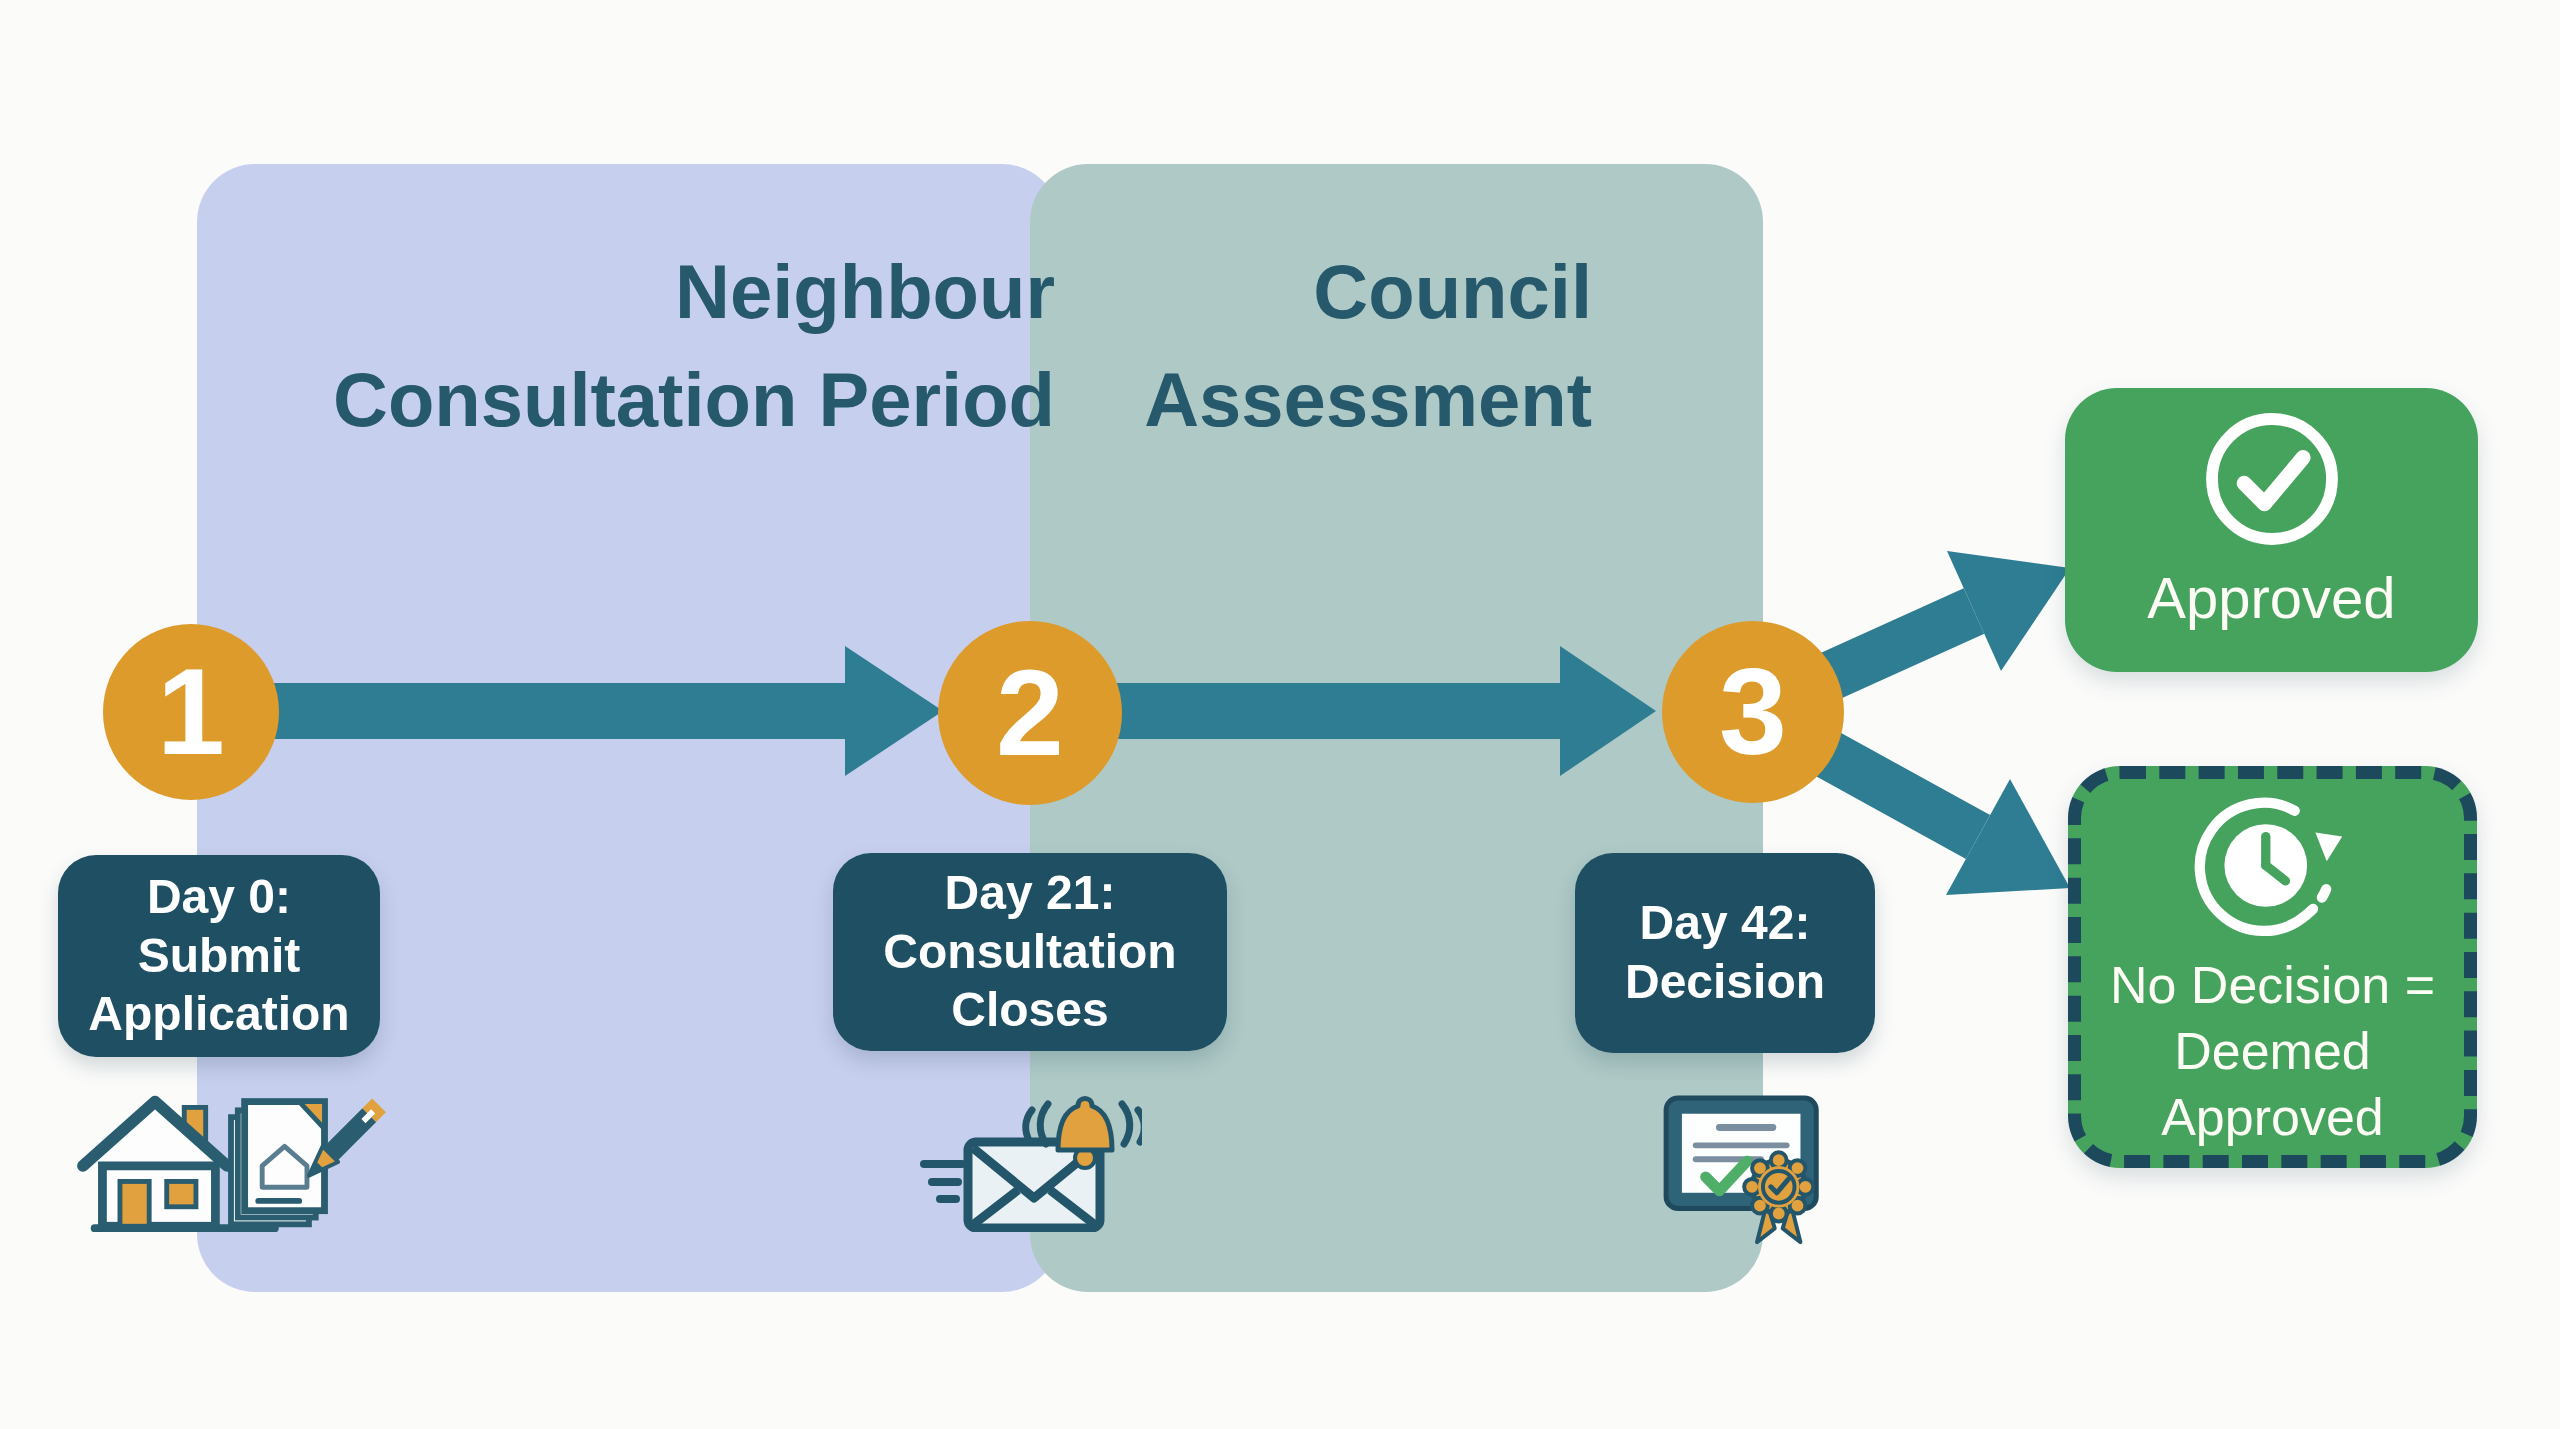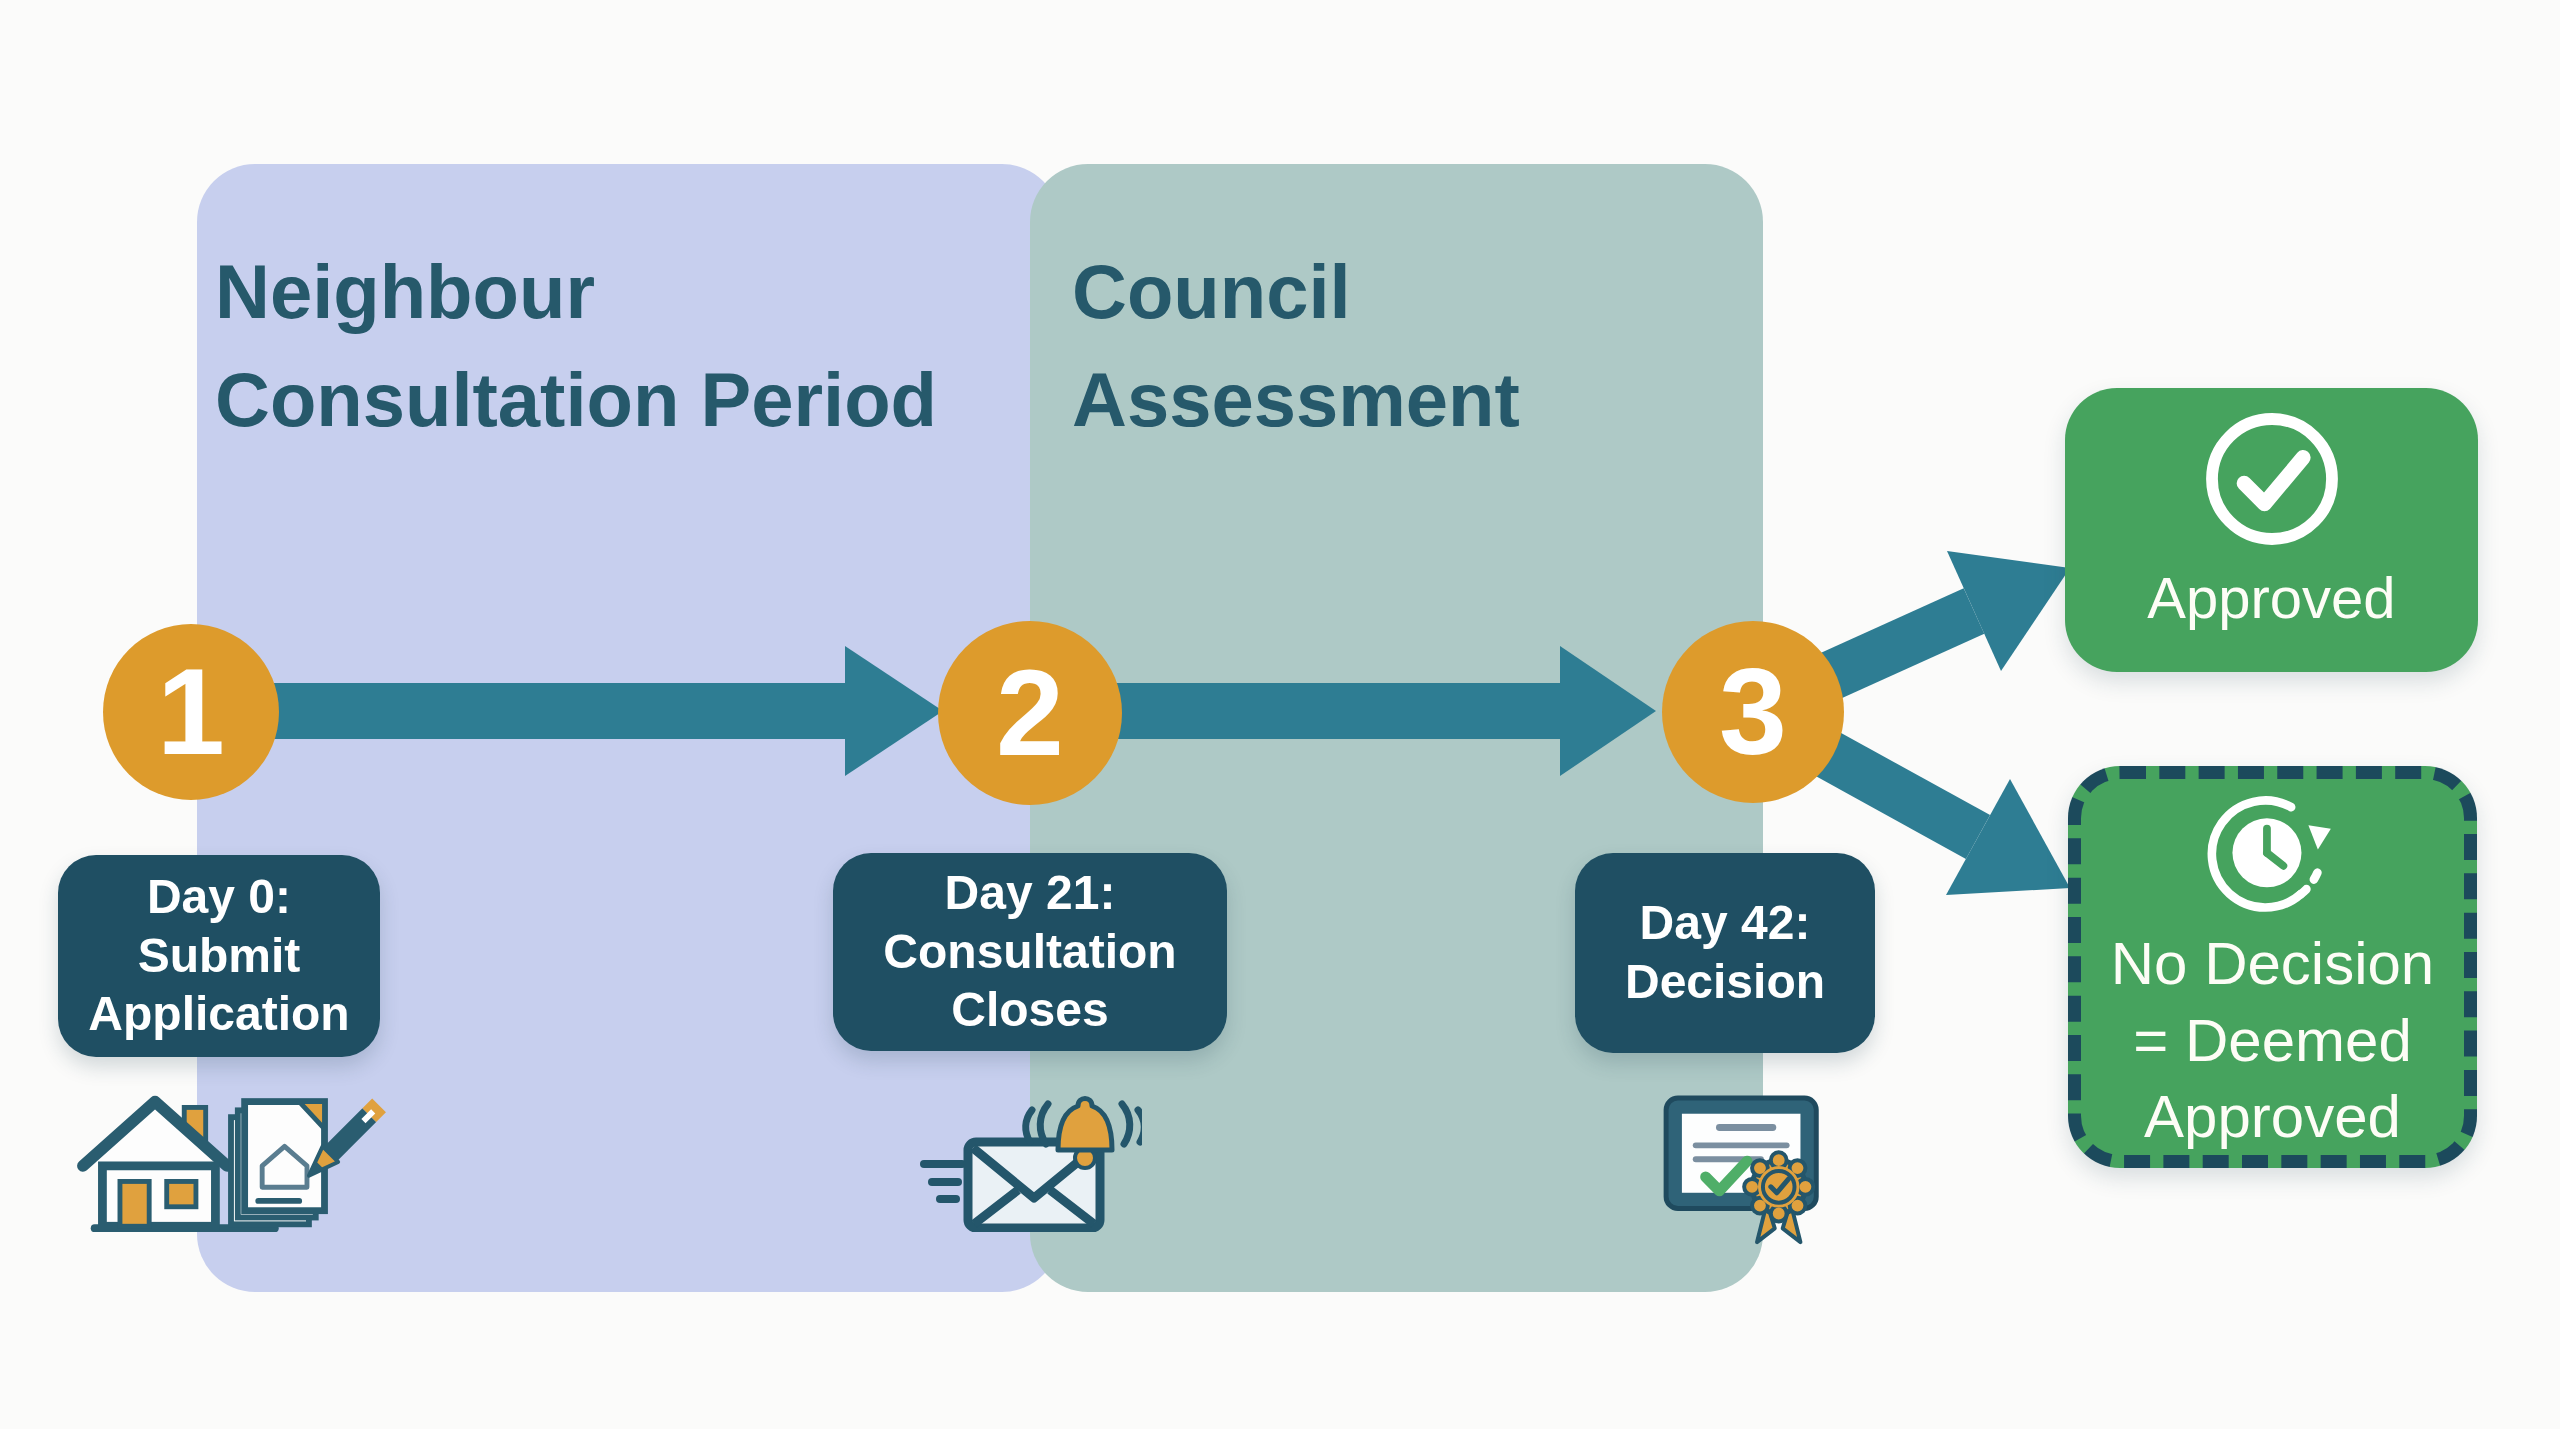--- a/index.html
+++ b/index.html
@@ -11,21 +11,21 @@
     font-family:"Liberation Sans", sans-serif;
   }
   
   .panel{position:absolute;top:164px;height:1128px;border-radius:58px;}
   .panel-consultation{left:197px;width:863px;background:var(--panel-consultation-bg,#c7cfee);}
   .panel-assessment{left:1030px;width:733px;background:var(--panel-assessment-bg,#aec9c6);}
   .phase-title{
     position:absolute;top:238px;
     font-size:76px;font-weight:bold;line-height:1.42;
     color:var(--heading-color,#26596b);
-    text-align:left;
+    text-align:right;
   }
   .phase-title.t1{left:215px;width:840px;}
   .phase-title.t2{left:1072px;width:520px;}
   
   svg.arrows{position:absolute;left:0;top:0;z-index:3;}
   .arrow-fill{fill:var(--arrow-color,#2e7d93);}
   .arrow-stroke{stroke:var(--arrow-color,#2e7d93);}
   
   .step-circle{
     position:absolute;z-index:4;border-radius:50%;
@@ -63,21 +63,21 @@
     color:#fdfdf6;font-weight:normal;text-align:center;
     box-shadow:0 10px 22px rgba(25,60,80,0.15);
   }
   .outcome-approved{left:2065px;top:388px;width:413px;height:284px;padding-top:0;}
   .outcome-approved .outcome-label{font-size:58px;margin-top:10px;}
   .outcome-deemed{
     left:2068px;top:766px;width:409px;height:402px;
     border:13px dashed var(--outcome-dashed-border,#1c4a5c);
     box-sizing:border-box;
   }
-  .outcome-deemed .outcome-label{font-size:60px;line-height:1.27;margin-top:8px;padding:0 14px;}
+  .outcome-deemed .outcome-label{font-size:52px;line-height:1.27;margin-top:8px;padding:0 14px;}
   .outcome-icon{display:block;}
 </style>
 </head>
 <body>
 
 <div class="canvas">
 
   <div class="panel panel-consultation"></div>
   <div class="panel panel-assessment"></div>
 

